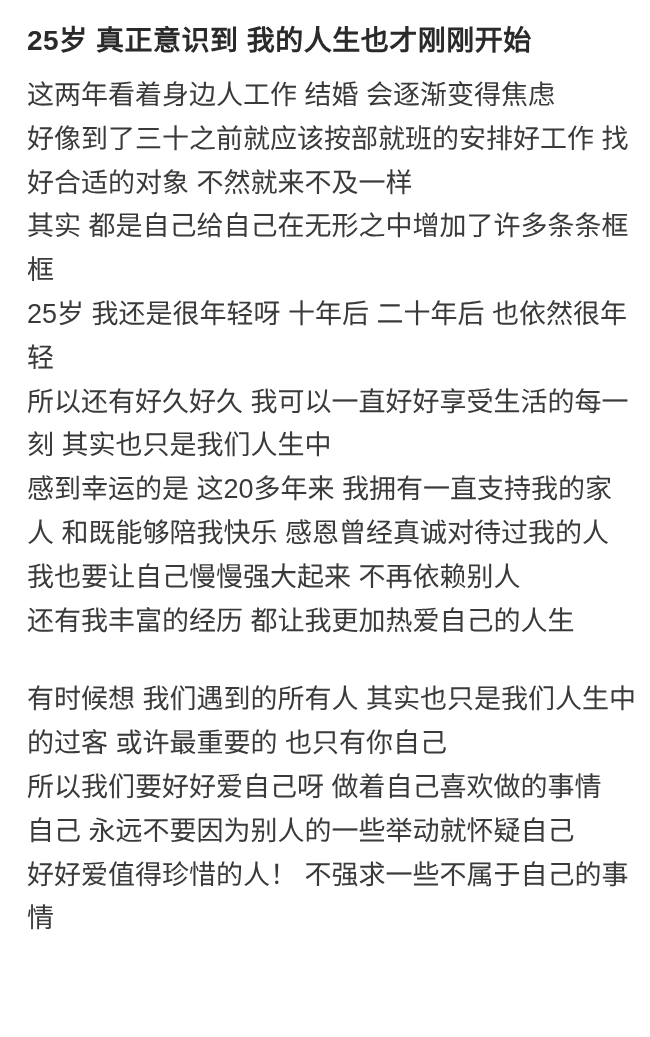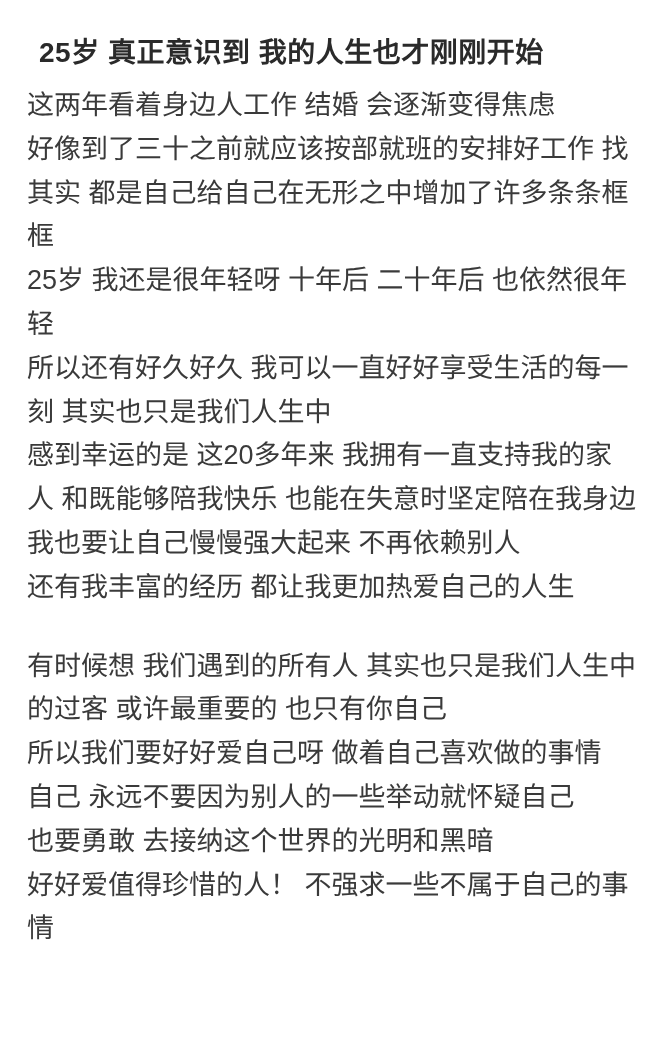--- a/index.html
+++ b/index.html
@@ -13,30 +13,30 @@
     overflow: hidden;
     font-family: "Liberation Sans", sans-serif;
   }
   .page {
     box-sizing: border-box;
     width: 650px;
     height: 1037px;
     padding: 22px 20px 0 27px;
   }
   .post-title {
-    margin: 12px;
+    margin: 0;
     font-size: 28px;
     font-weight: 700;
     line-height: 38px;
     letter-spacing: 0.5px;
     color: var(--title-color, #2a2a2a);
     white-space: nowrap;
   }
   .post-body {
-    margin-top: 4px;
+    margin-top: 14px;
   }
   .paragraph {
     margin: 0;
   }
   .paragraph + .paragraph {
     margin-top: 35px;
   }
   .text-line {
     font-size: 27px;
     font-weight: 400;
@@ -48,34 +48,34 @@
 </style>
 </head>
 <body style="--bg: #ffffff; --title-color: #2a2a2a; --body-color: #3a3a3a;">
 
 <div class="page">
   <h1 class="post-title">25岁 真正意识到 我的人生也才刚刚开始</h1>
   <div class="post-body">
       <div class="paragraph">
         <div class="text-line">这两年看着身边人工作 结婚 会逐渐变得焦虑</div>
         <div class="text-line">好像到了三十之前就应该按部就班的安排好工作 找</div>
+        <div class="text-line">好合适的对象 不然就来不及一样</div>
         <div class="text-line">其实 都是自己给自己在无形之中增加了许多条条框</div>
         <div class="text-line">框</div>
         <div class="text-line">25岁 我还是很年轻呀 十年后 二十年后 也依然很年</div>
         <div class="text-line">轻</div>
         <div class="text-line">所以还有好久好久 我可以一直好好享受生活的每一</div>
         <div class="text-line">刻 其实也只是我们人生中</div>
         <div class="text-line">感到幸运的是 这20多年来 我拥有一直支持我的家</div>
-        <div class="text-line">人 和既能够陪我快乐 也能在失意时坚定陪在我身边</div>
+        <div class="text-line">人 和既能够陪我快乐 感恩曾经真诚对待过我的人</div>
         <div class="text-line">我也要让自己慢慢强大起来 不再依赖别人</div>
         <div class="text-line">还有我丰富的经历 都让我更加热爱自己的人生</div>
       </div>
       <div class="paragraph">
         <div class="text-line">有时候想 我们遇到的所有人 其实也只是我们人生中</div>
         <div class="text-line">的过客 或许最重要的 也只有你自己</div>
         <div class="text-line">所以我们要好好爱自己呀 做着自己喜欢做的事情</div>
         <div class="text-line">自己 永远不要因为别人的一些举动就怀疑自己</div>
-        <div class="text-line">也要勇敢 去接纳这个世界的光明和黑暗</div>
         <div class="text-line">好好爱值得珍惜的人！ 不强求一些不属于自己的事</div>
         <div class="text-line">情</div>
       </div>
     </div>
 </div>
 
 </body></html>

